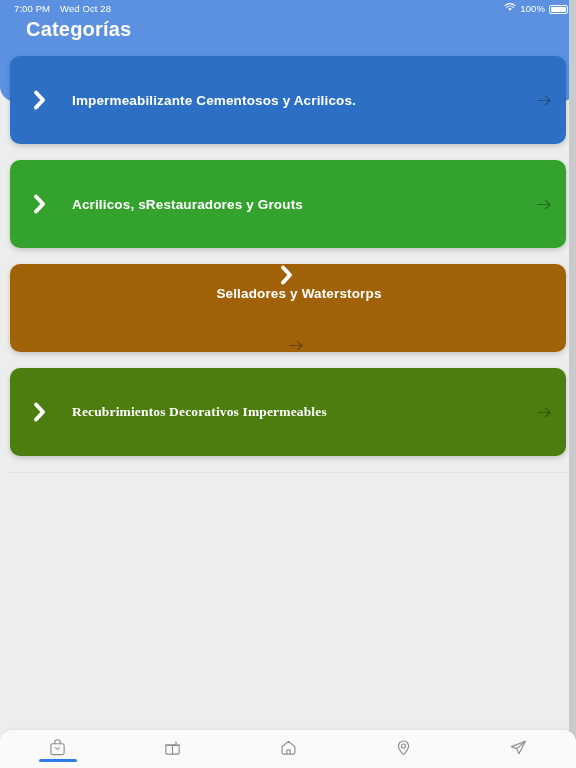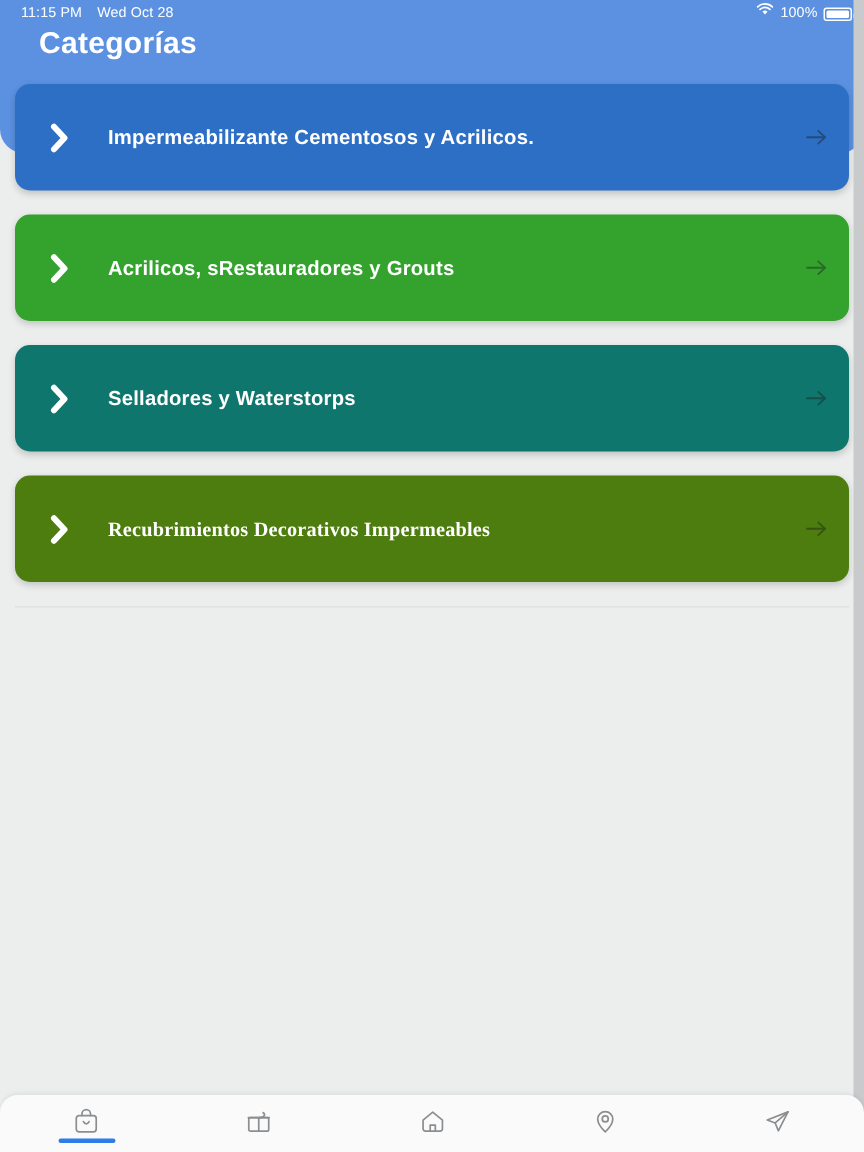--- a/index.html
+++ b/index.html
@@ -57,21 +57,21 @@
 
   
   .scroll {
     position:absolute; top:16px; left:0; right:0; bottom:36px;
     z-index:3;
   }
   .list { padding:40px 10px 0 10px; }
 
   .card {
     position:relative;
-    height:71px;
+    height:88px;
     border-radius:10px;
     margin-bottom:16px;
     display:flex; align-items:center;
     box-shadow:0 2px 5px rgba(0,0,0,.18);
     padding:0 14px 0 22px;
     overflow:hidden;
   }
   .card .chev { flex:0 0 auto; width:26px; display:flex; align-items:center; }
   .card .label {
     flex:1 1 auto;
@@ -135,21 +135,21 @@
 <body>
 
 <div id="app">
 
   <div class="header">
     <div class="header-title">Categorías</div>
   </div>
 
   <div class="statusbar">
     <div class="sb-left">
-      <span>11:15 PM</span>
+      <span>7:00 PM</span>
       <span>Wed Oct 28</span>
     </div>
     <div class="sb-right">
       <span class="wifi-ico">
         <svg width="12" height="9" viewBox="0 0 12 9" fill="none">
           <path d="M6 7.6 L4.3 5.9a2.4 2.4 0 0 1 3.4 0Z" fill="#fff"></path>
           <path d="M2.7 4.3a4.7 4.7 0 0 1 6.6 0" stroke="#fff" stroke-width="1.1" stroke-linecap="round" fill="none"></path>
           <path d="M1.1 2.6a7 7 0 0 1 9.8 0" stroke="#fff" stroke-width="1.1" stroke-linecap="round" fill="none"></path>
         </svg>
       </span>
@@ -185,21 +185,21 @@
             </svg>
           </span>
           <span class="label">Acrilicos, sRestauradores y Grouts</span>
           <span class="goto">
             <svg width="15" height="13" viewBox="0 0 15 13" fill="none">
               <path d="M1 6.5 H13" stroke="#1b1b1b" stroke-width="1.2" stroke-linecap="round"></path>
               <path d="M8.5 2.3 L13 6.5 L8.5 10.7" stroke="#1b1b1b" stroke-width="1.2" stroke-linecap="round" stroke-linejoin="round" fill="none"></path>
             </svg>
           </span>
         </div>
-        <div class="card" style="background: #0f766e;">
+        <div class="card" style="background: #a16207; flex-direction: column;">
           <span class="chev">
             <svg width="16" height="22" viewBox="0 0 16 22" fill="none">
               <path d="M4 3.5 L11 11 L4 18.5" stroke="#ffffff" stroke-width="4" stroke-linecap="round" stroke-linejoin="round"></path>
             </svg>
           </span>
           <span class="label">Selladores y Waterstorps</span>
           <span class="goto">
             <svg width="15" height="13" viewBox="0 0 15 13" fill="none">
               <path d="M1 6.5 H13" stroke="#1b1b1b" stroke-width="1.2" stroke-linecap="round"></path>
               <path d="M8.5 2.3 L13 6.5 L8.5 10.7" stroke="#1b1b1b" stroke-width="1.2" stroke-linecap="round" stroke-linejoin="round" fill="none"></path>

